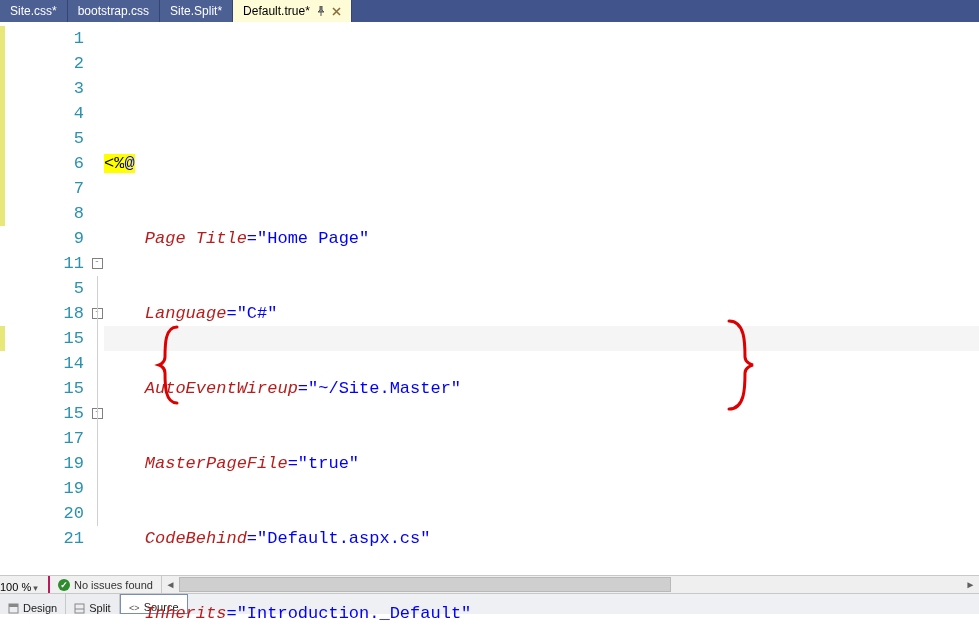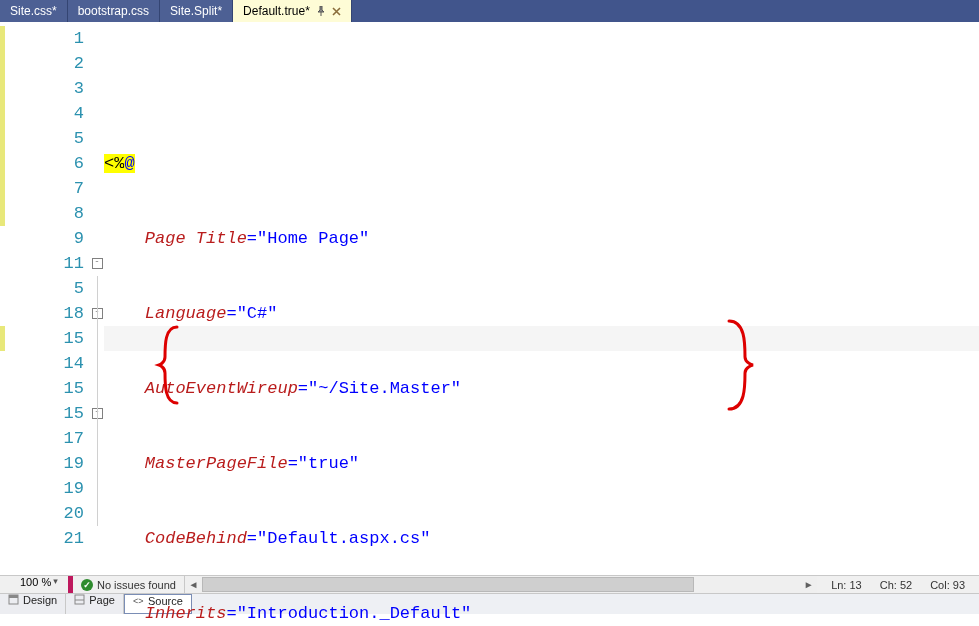--- a/index.html
+++ b/index.html
@@ -97,22 +97,22 @@
     background:rgba(200,200,200,0.18);
   }
   .hscroll-row {
     height: 17px;
     background:#f0f0f0;
     display:flex;
     border-top:1px solid #c8c8c8;
     font-size: 11px;
   }
   .zoom-box {
-    width:48px; display:flex; align-items:flex-start; padding-left:20px;
-    border-right:5px solid #be185d;
+    width:48px; display:flex; align-items:flex-end; padding-left:0;
+    border-right:2px solid #be185d;
   }
   .zoom-box .dd { margin-left:2px; font-size:9px; color:#555;}
   .issues-box {
     display:flex; align-items:center; padding:0 8px; gap:4px;
     border-right:1px solid #c8c8c8;
     color:#333;
   }
   .issues-box .ok-icon {
     width:12px;height:12px;border-radius:50%;
     background:#2e8b2e; display:inline-flex;align-items:center;justify-content:center;
@@ -133,21 +133,21 @@
     display:flex; align-items:center; gap:18px; padding:0 14px;
     color:#333;
   }
   .view-switch-row {
     height:20px; background:#eef0f4;
     border-top:1px solid #c8c8c8;
     display:flex; align-items:stretch;
     font-size:11px;
   }
   .view-switch-row .vbtn {
-    display:flex; align-items:flex-start; gap:4px;
+    display:flex; align-items:flex-end; gap:4px;
     padding:0 8px;
     border-right:1px solid #c8c8c8;
     color:#222;
     background:#ecedf1;
   }
   .view-switch-row .vbtn.active {
     background:#fff;
     border:1px solid #7a8db5;
   }
   .view-switch-row .vicon {
@@ -308,45 +308,40 @@
   <div class="issues-box">
     <span class="ok-icon">✓</span>
     <span>No issues found</span>
   </div>
   <div class="hscroll-track">
     <div class="arrow">◄</div>
     <div class="thumb" style="width:490px;"></div>
     <div style="flex:1"></div>
     <div class="arrow">►</div>
   </div>
-  <div class="status-right">
-    <span>Ln: 13</span>
-    <span>Ch: 52</span>
-    <span>Col: 93</span>
-  </div>
 </div>
 
 <div class="view-switch-row">
   <div class="vbtn">
     <span class="vicon">
       <svg width="11" height="11">
           <rect x="1" y="1" width="9" height="9" fill="none" stroke="#888"></rect>
           <rect x="1" y="1" width="9" height="3" fill="#888"></rect>
         </svg>
     </span>
     <span>Design</span>
   </div>
   <div class="vbtn">
     <span class="vicon">
       <svg width="11" height="11">
           <rect x="1" y="1" width="9" height="9" fill="none" stroke="#888"></rect>
           <line x1="1" y1="6" x2="10" y2="6" stroke="#888"></line>
         </svg>
     </span>
-    <span>Page</span>
+    <span>Split</span>
   </div>
   <div class="vbtn active">
     <span class="vicon">
       <svg width="11" height="11">
           <text x="0" y="9" font-size="9" fill="#555">&lt;&gt;</text>
         </svg>
     </span>
     <span>Source</span>
   </div>
 </div>

